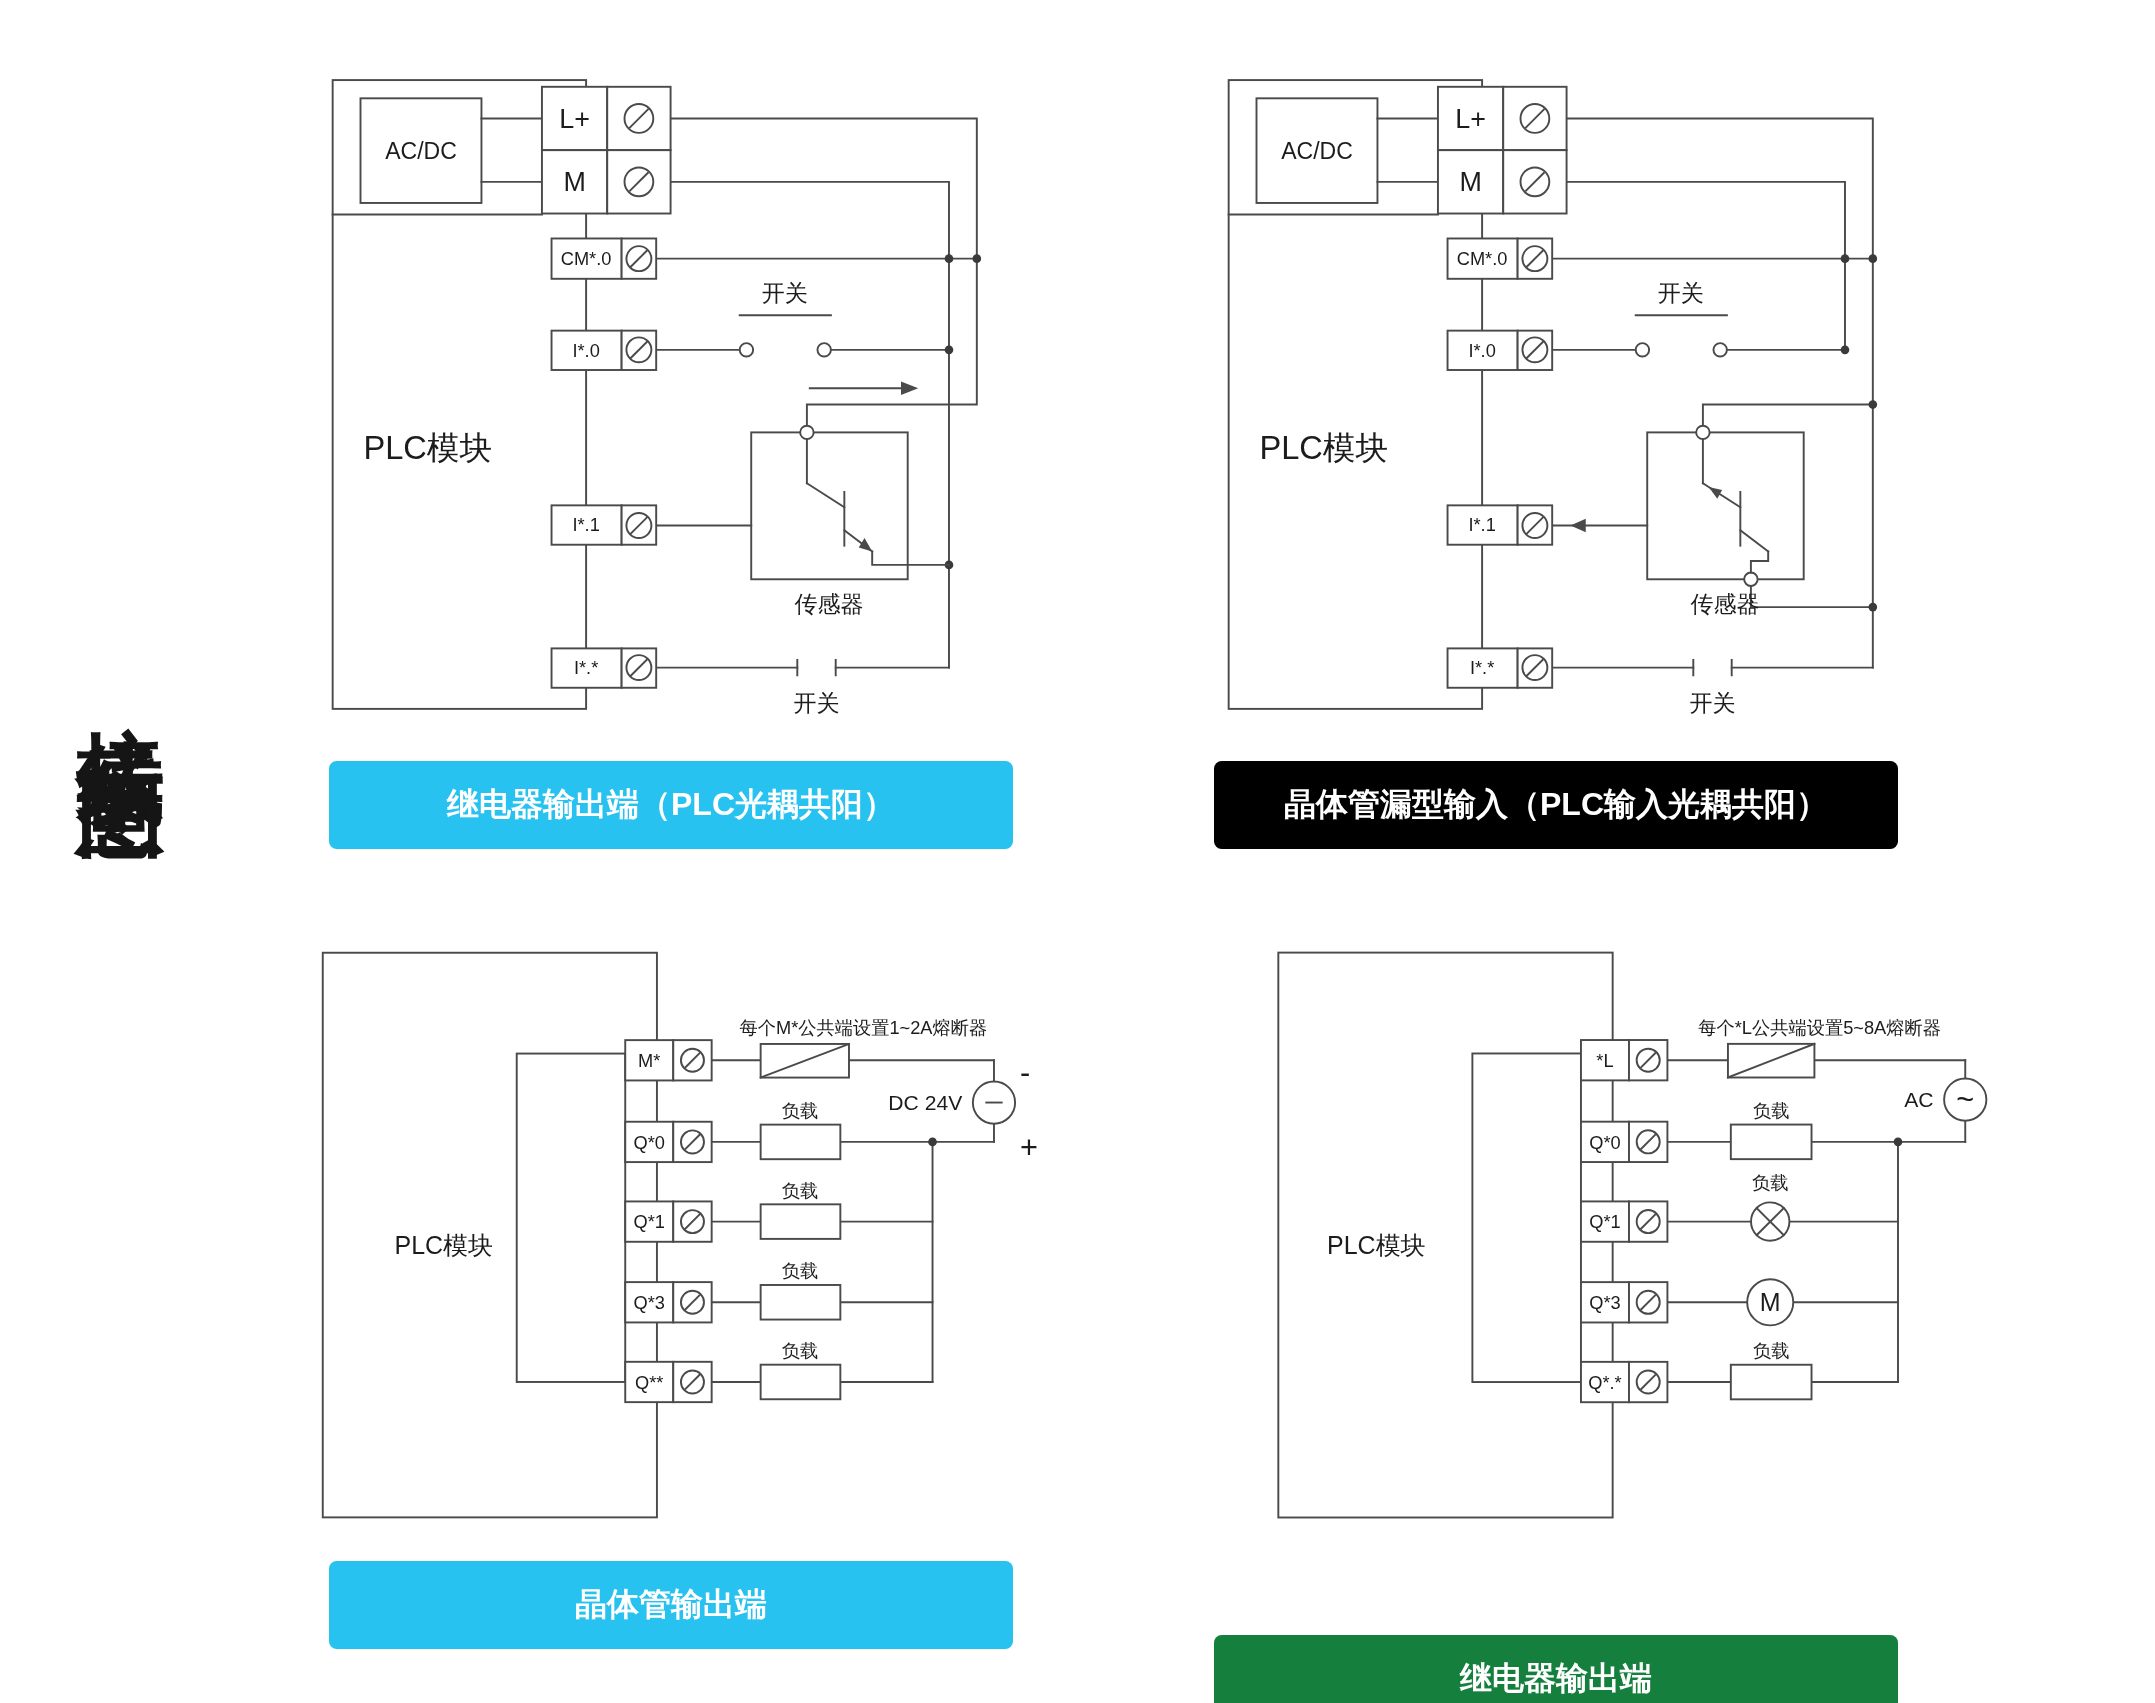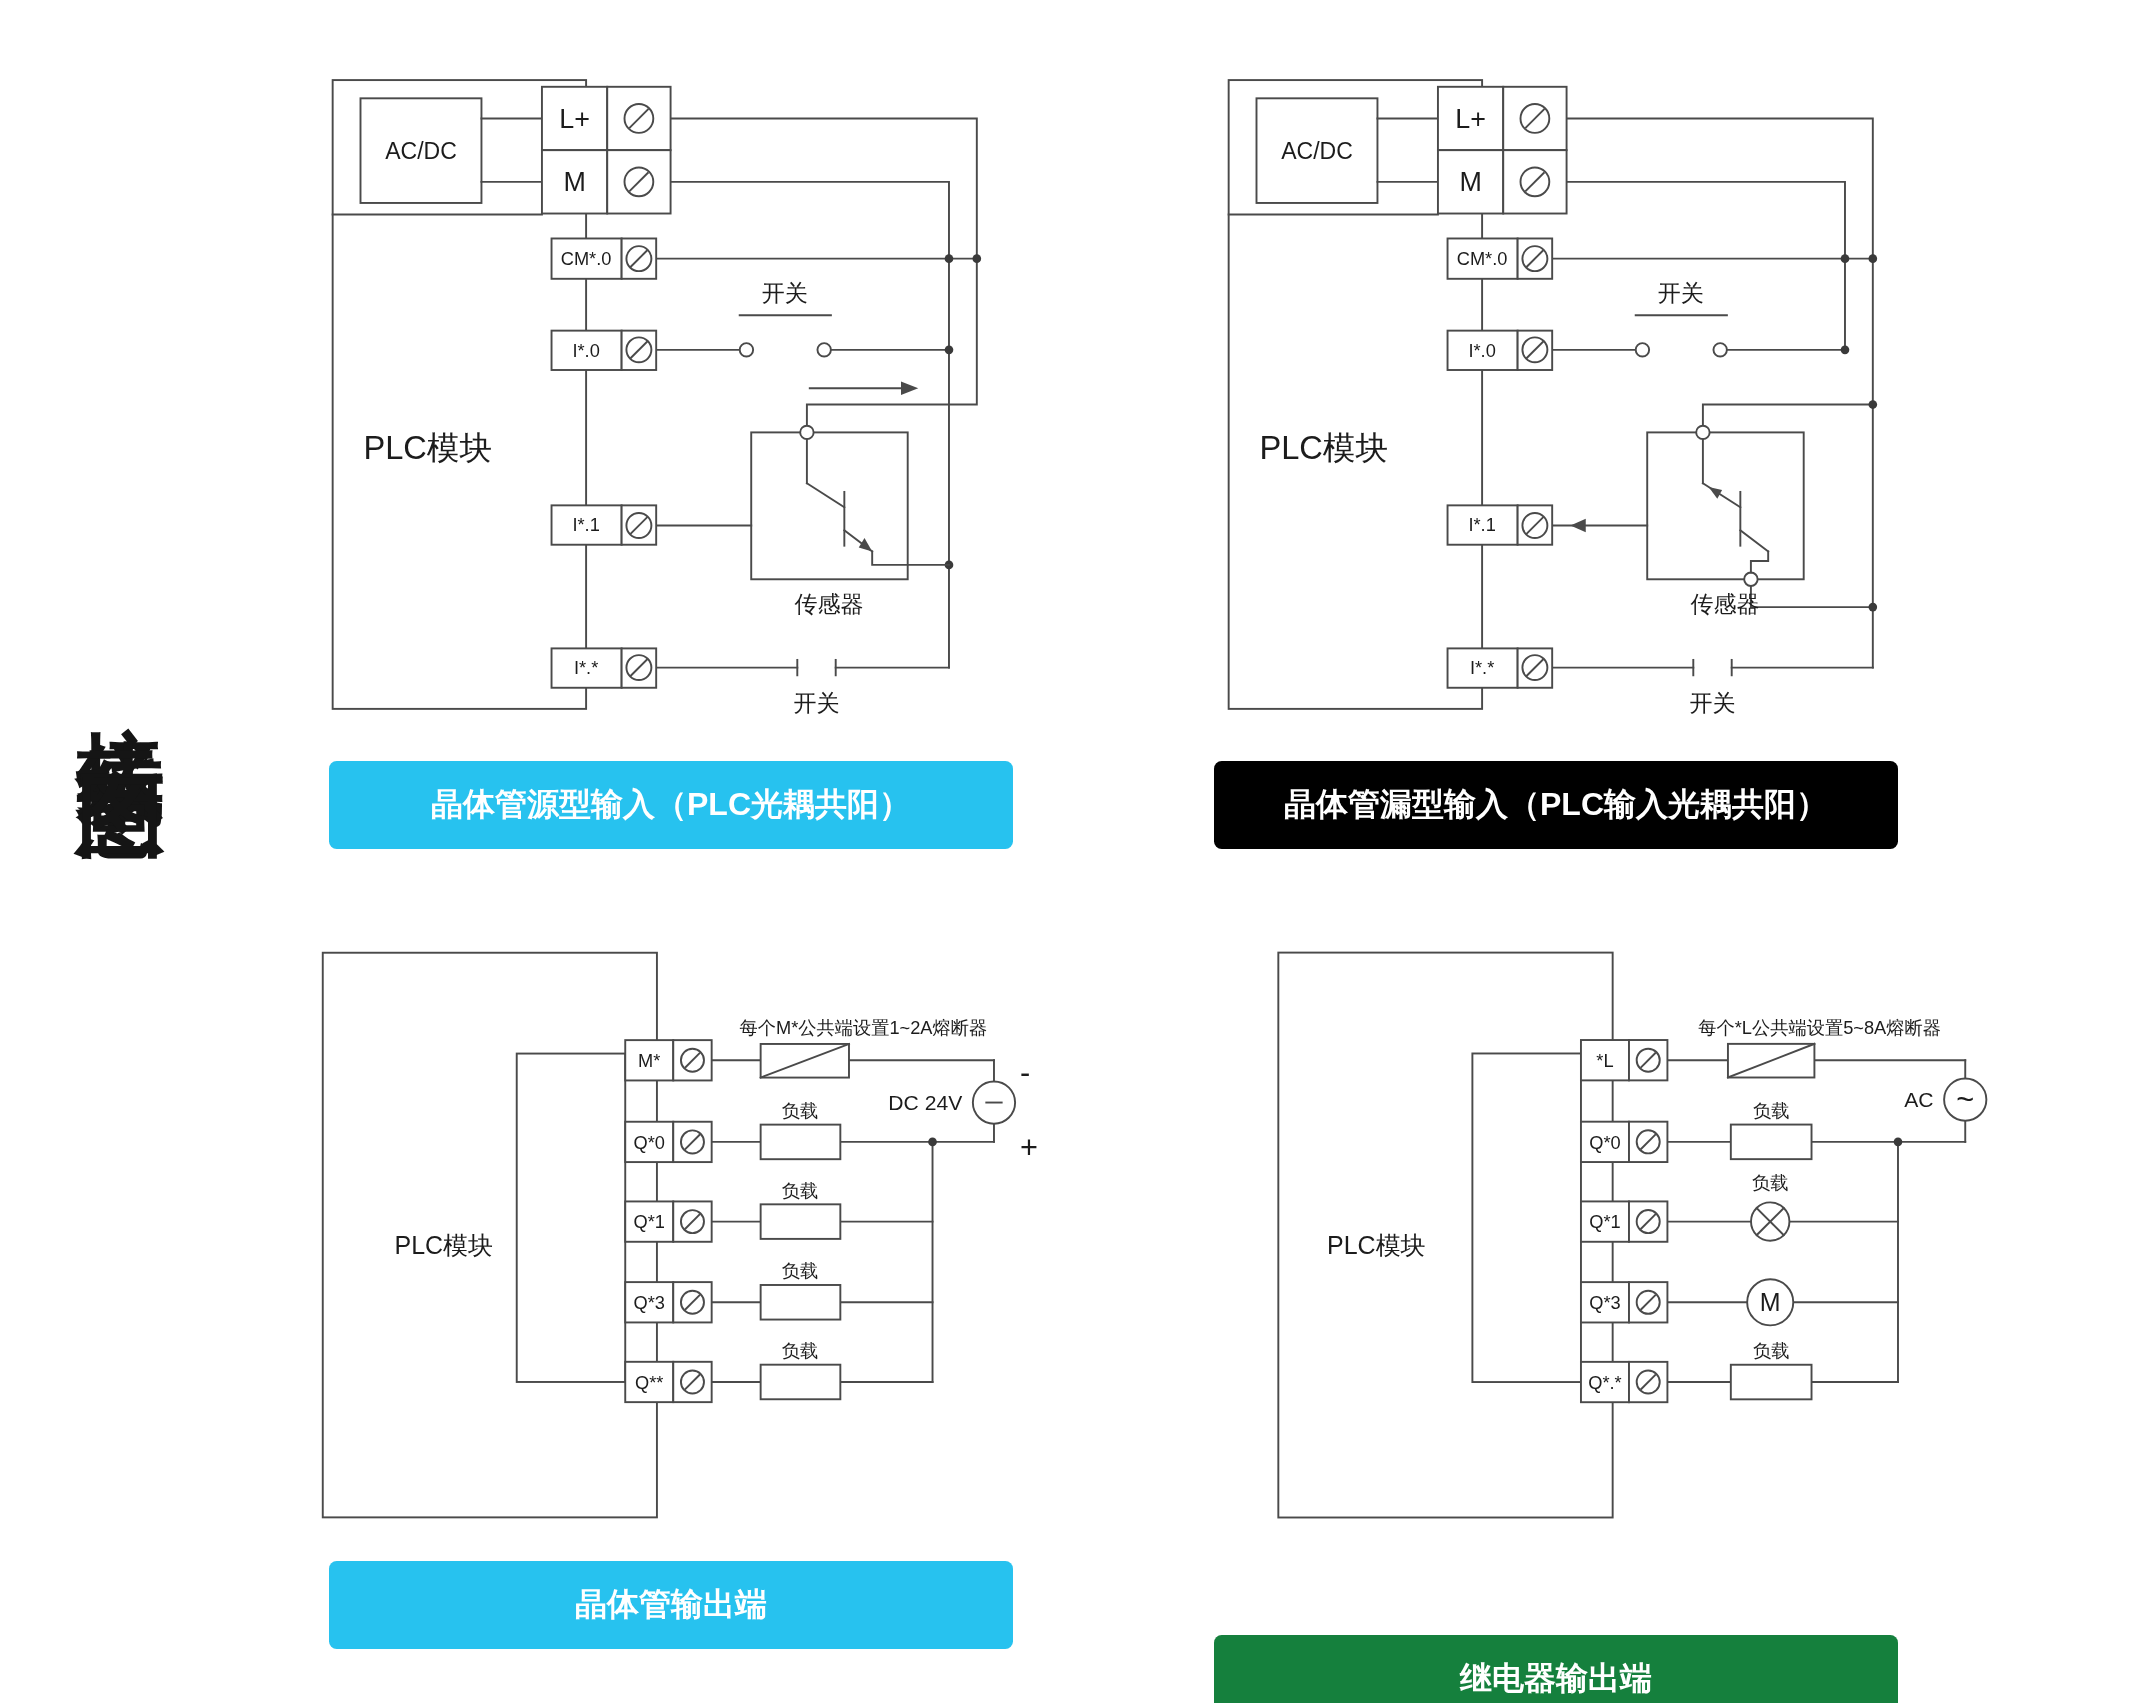--- a/index.html
+++ b/index.html
@@ -394,19 +394,19 @@
     </g>
 
     <text class="t26 mid" x="170" y="326">PLC模块</text>
     <text class="t19" x="505" y="97">每个*L公共端设置5~8A熔断器</text>
     <text class="t22 end" x="750" y="173">AC</text>
     <text class="t19 mid" x="581" y="183">负载</text>
     <text class="t19 mid" x="580" y="258">负载</text>
     <text class="t19 mid" x="581" y="433">负载</text>
   </svg>
 
-  <div class="banner" style="left: 329px; top: 761px; background: rgb(39, 194, 239);">晶体管源型输入（PLC光耦共阳）</div>
+  <div class="banner" style="left: 329px; top: 761px; background: rgb(39, 194, 239);">继电器输出端（PLC光耦共阳）</div>
   <div class="banner" style="left: 1214px; top: 761px; background: #000000;">晶体管漏型输入（PLC输入光耦共阳）</div>
   <div class="banner" style="left: 329px; top: 1561px; background: rgb(39, 194, 239); text-align: right;">晶体管输出端</div>
   <div class="banner" style="left: 1214px; top: 1635px; background: #15803d;">继电器输出端</div>
 
 </div>
 
 
 </body></html>

